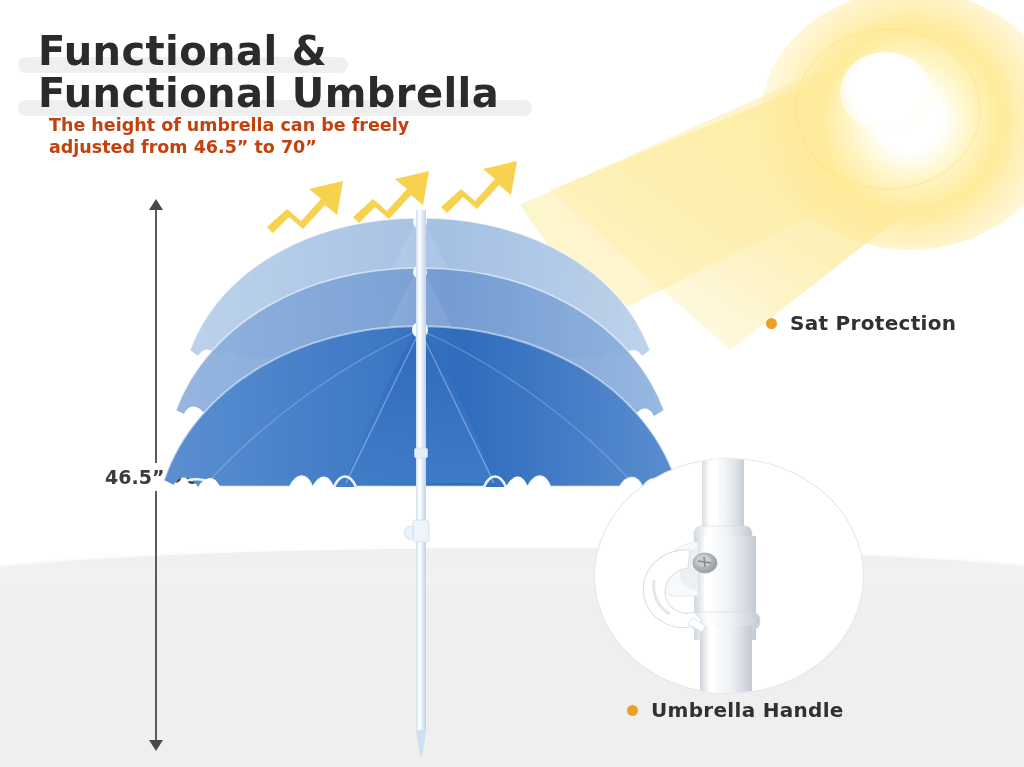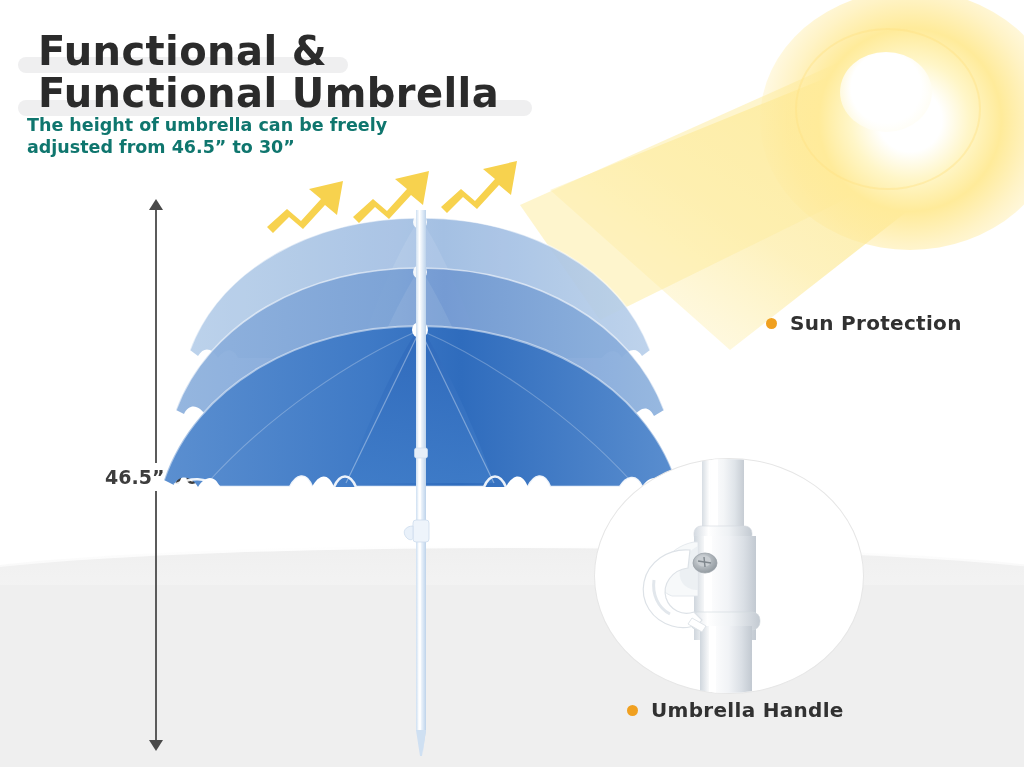--- a/index.html
+++ b/index.html
@@ -94,27 +94,27 @@
     font-family: "DejaVu Sans", sans-serif;
     font-weight: bold;
     font-size: 40px;
     line-height: 46px;
     letter-spacing: 0.4px;
     color: #2b2b2b;
     white-space: nowrap;
   }
   .subtitle {
     position: absolute;
-    left: 27px;
+    left: 49px;
     top: 114px;
     font-family: "DejaVu Sans", sans-serif;
     font-weight: bold;
     font-size: 17.5px;
     line-height: 22px;
-    color: #0f766e;
+    color: #c2410c;
     white-space: nowrap;
   }
 
   
   .dim-line {
     position: absolute;
     left: 155px;
     top: 207px;
     width: 2px;
     height: 542px;
@@ -229,21 +229,21 @@
   <div class="sun-core"></div>
 
   <div class="hl-bar" style="left:18px; top:57px; width:330px; height:16px;"></div>
   <div class="hl-bar" style="left:18px; top:100px; width:514px; height:16px;"></div>
 
   <div class="title" style="top:28px;">Functional &amp;</div>
   <div class="title" style="top:70px;">Functional Umbrella</div>
 
   <div class="subtitle">
     <div>The height of umbrella can be freely</div>
-    <div>adjusted from 46.5” to 30”</div>
+    <div>adjusted from 46.5” to 70”</div>
   </div>
 
   <div class="dim-line"></div>
   <div class="dim-head up"></div>
   <div class="dim-head down"></div>
   <div class="dim-label">46.5”-70”</div>
 
   <svg class="umbrella" viewBox="0 0 540 580">
     <defs>
       <linearGradient id="gTop" x1="0" y1="0" x2="1" y2="0">
@@ -431,21 +431,21 @@
 
       <ellipse cx="111" cy="133" rx="12" ry="10" fill="url(#screwG)" stroke="#9aa2a8" stroke-width="0.8"></ellipse>
       <ellipse cx="110" cy="131" rx="7" ry="5.6" fill="#c9ced2"></ellipse>
       <path d="M104,131 L117,133" stroke="#7f878d" stroke-width="1.6"></path>
       <path d="M110,127 L111,137" stroke="#7f878d" stroke-width="1.4"></path>
     </g>
   </svg>
 
   <div class="bullet-row" id="label-sun">
     <span class="bullet-dot"></span>
-    <span class="bullet-text">Sun Protection</span>
+    <span class="bullet-text">Sat Protection</span>
   </div>
 
   <div class="bullet-row" id="label-handle">
     <span class="bullet-dot"></span>
     <span class="bullet-text">Umbrella Handle</span>
   </div>
 
 </div>
 
 </body></html>

